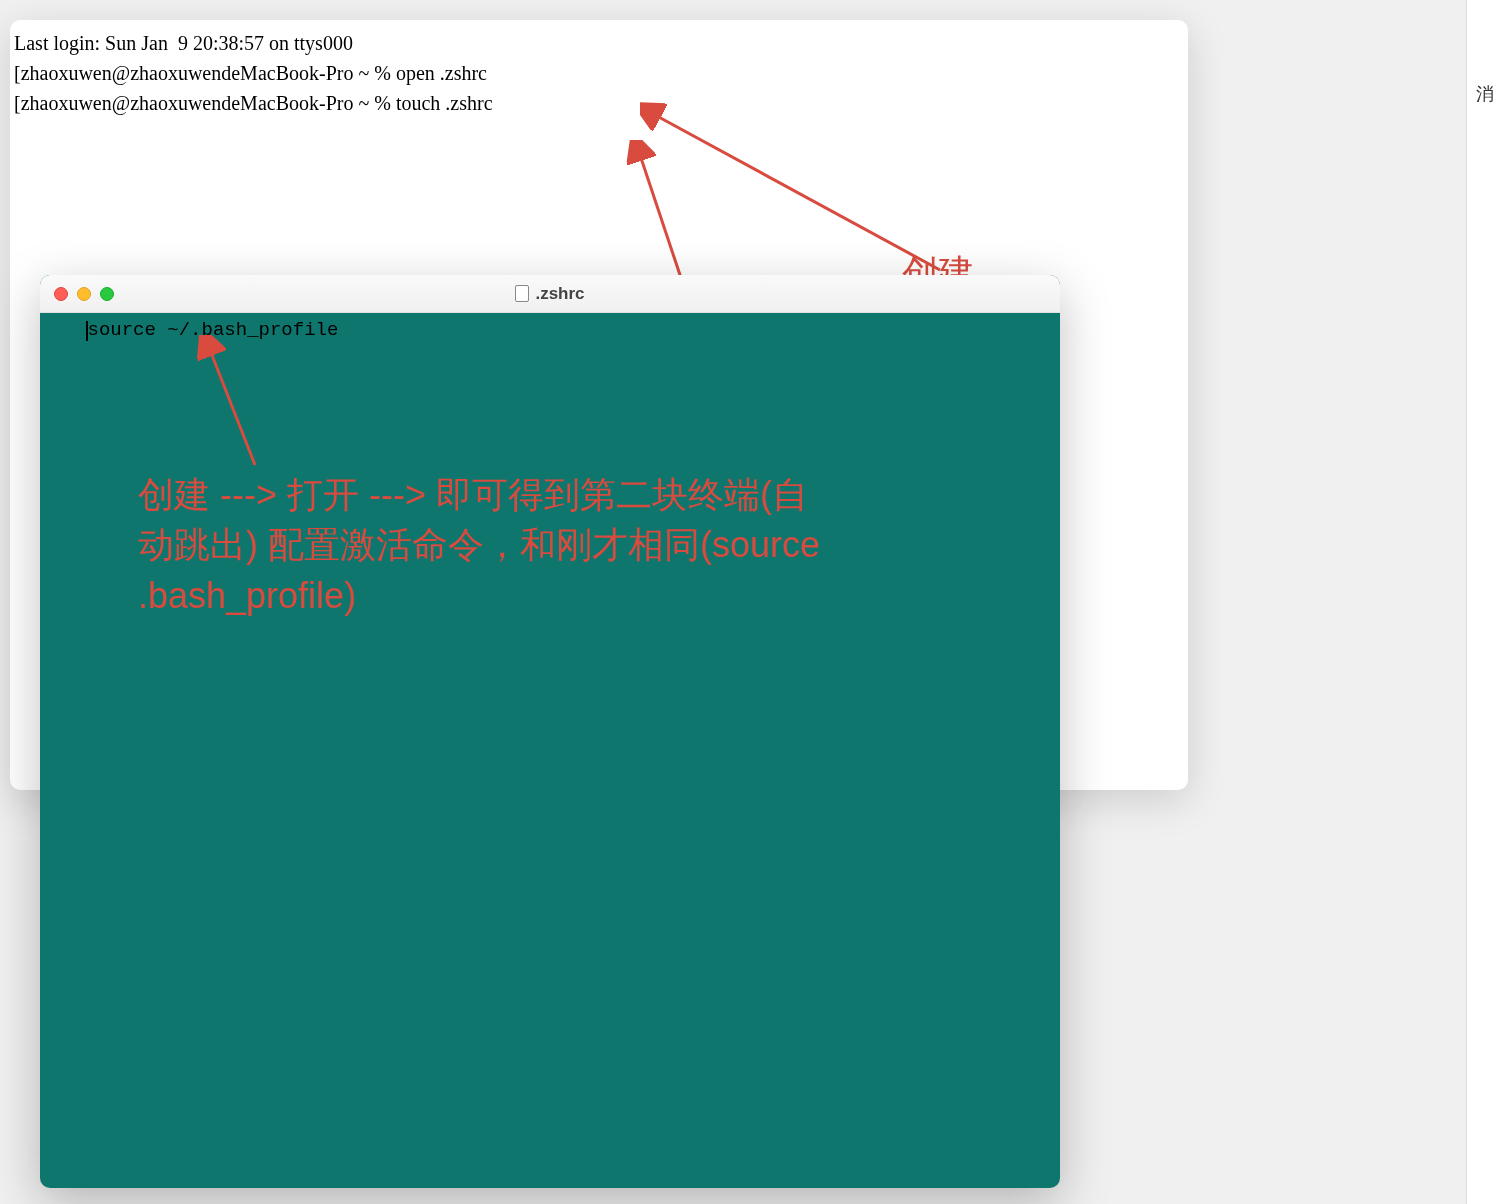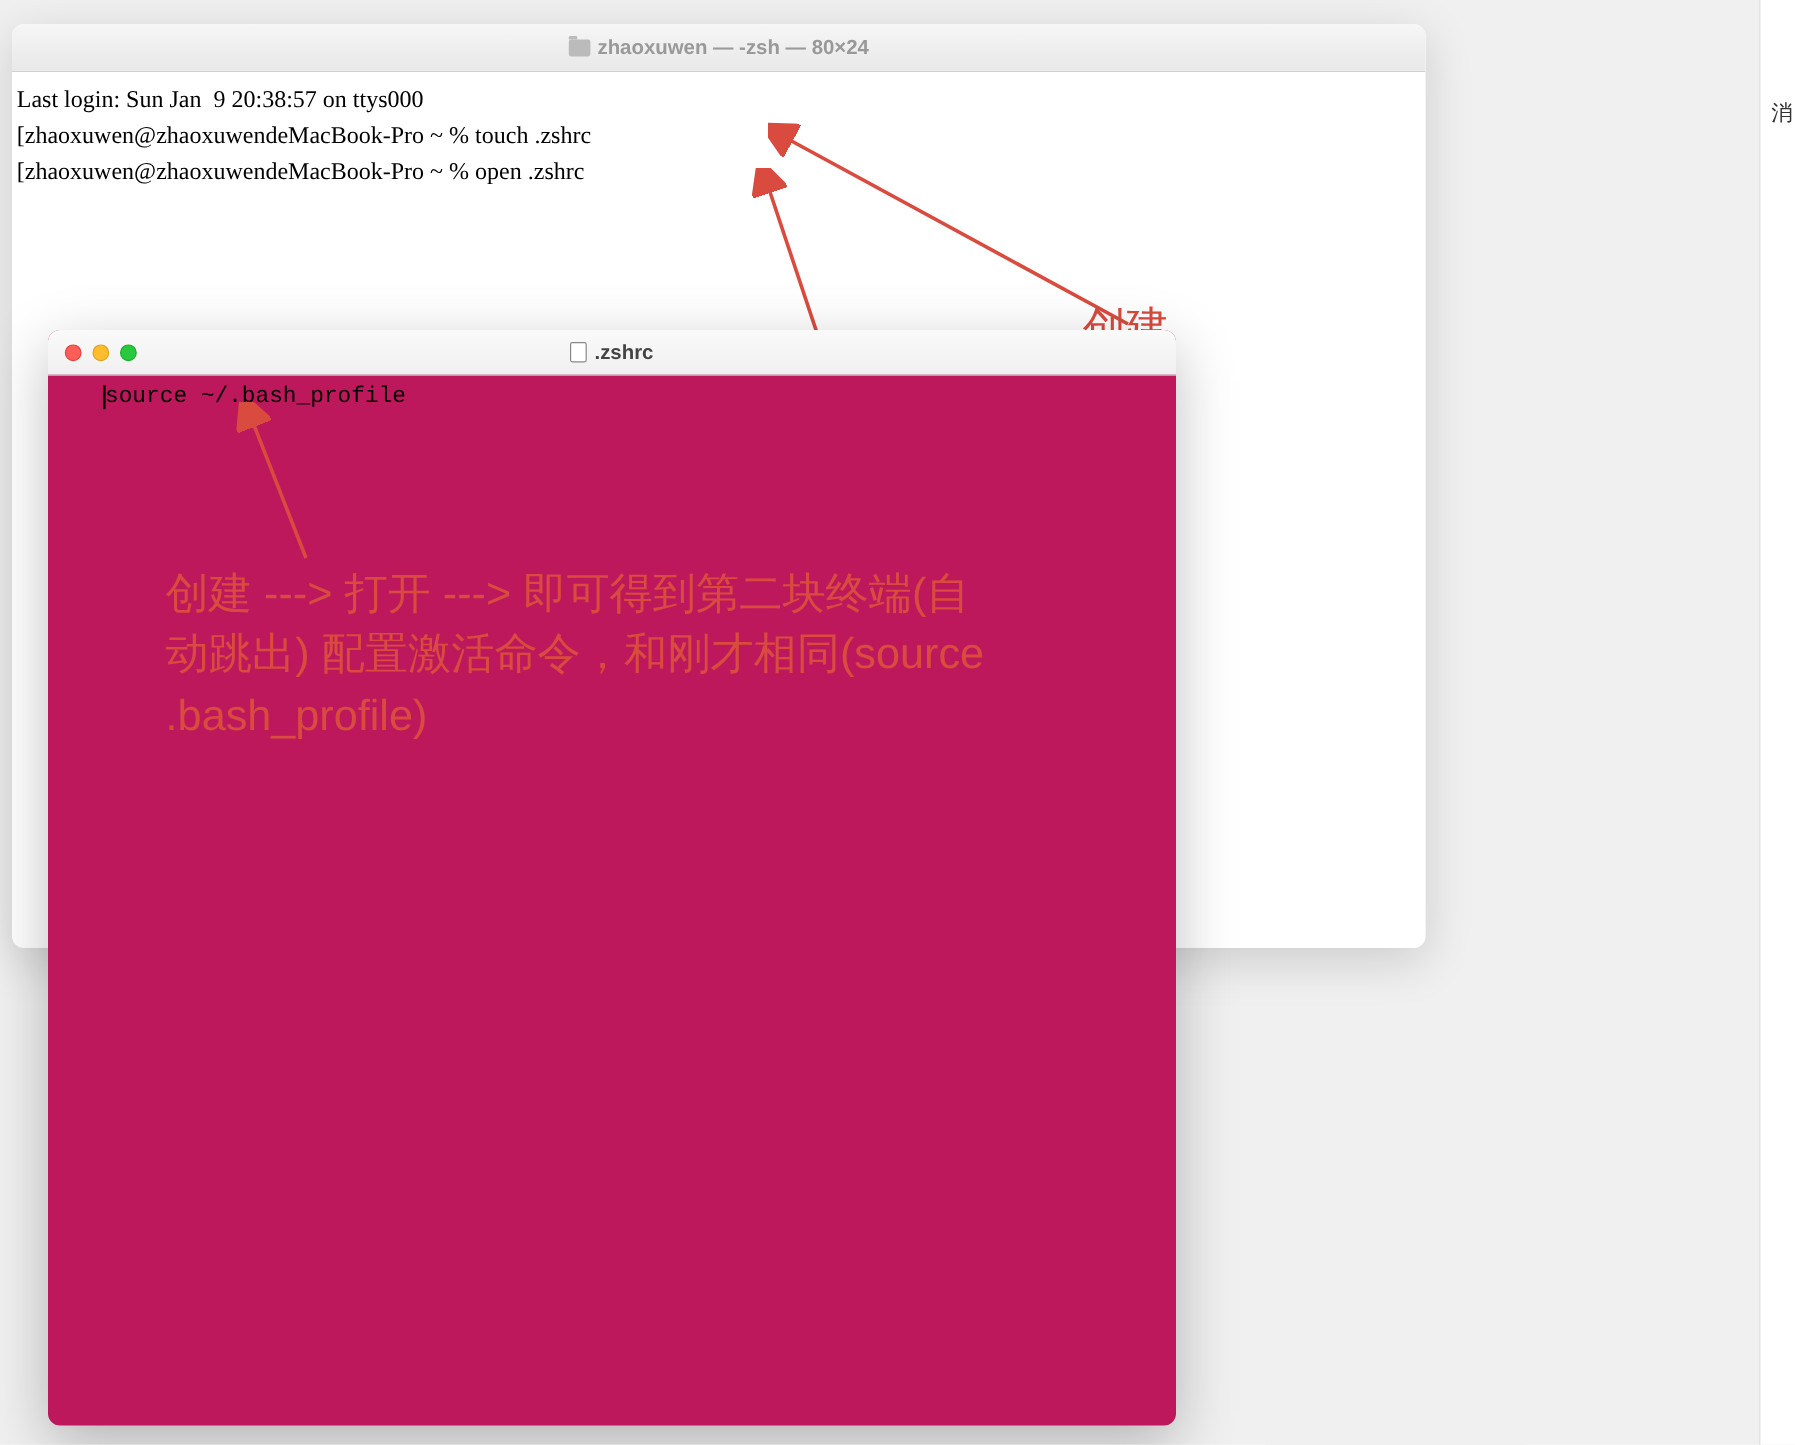--- a/index.html
+++ b/index.html
@@ -76,23 +76,23 @@
       width: 11px;
       height: 22px;
       border: 1.5px solid #888;
       vertical-align: text-bottom;
       margin-left: 2px;
     }
     .editor-window {
       position: absolute;
       top: 275px;
       left: 40px;
-      width: 940px;
+      width: 1020px;
       height: 913px;
-      background: #be185d;
+      background: #0f766e;
       border-radius: 10px;
       box-shadow: 0 15px 50px rgba(0,0,0,0.25);
       overflow: hidden;
     }
     .editor-title-bar {
       height: 38px;
       background: linear-gradient(to bottom, #fafafa, #f0f0f0);
       border-bottom: 1px solid #e0e0e0;
       display: flex;
       align-items: center;
@@ -188,27 +188,21 @@
     }
   </style>
 </head>
 <body>
 
 <div class="bg-partial">
   <span class="bg-partial-text">消</span>
 </div>
 
 <div class="terminal-window">
-  <div class="title-bar">
-    <div class="title">
-      <span class="folder-icon"></span>
-      <span>zhaoxuwen — -zsh — 80×24</span>
-    </div>
-  </div>
-  <div class="terminal-content"><div>Last login: Sun Jan  9 20:38:57 on ttys000</div><div>[zhaoxuwen@zhaoxuwendeMacBook-Pro ~ % touch .zshrc</div><div>[zhaoxuwen@zhaoxuwendeMacBook-Pro ~ % open .zshrc</div></div>
+  <div class="terminal-content"><div>Last login: Sun Jan  9 20:38:57 on ttys000</div><div>[zhaoxuwen@zhaoxuwendeMacBook-Pro ~ % open .zshrc</div><div>[zhaoxuwen@zhaoxuwendeMacBook-Pro ~ % touch .zshrc</div></div>
 </div>
 
 <svg class="arrow" style="top:100px; left:640px; width:310px; height:180px;">
   <defs>
     <marker id="arrowhead1" markerWidth="10" markerHeight="10" refX="2" refY="5" orient="auto">
       <polygon points="0 0, 10 5, 0 10" fill="#d84b3e"></polygon>
     </marker>
   </defs>
   <line x1="300" y1="170" x2="15" y2="15" stroke="#d84b3e" stroke-width="3" marker-end="url(#arrowhead1)"></line>
 </svg>

